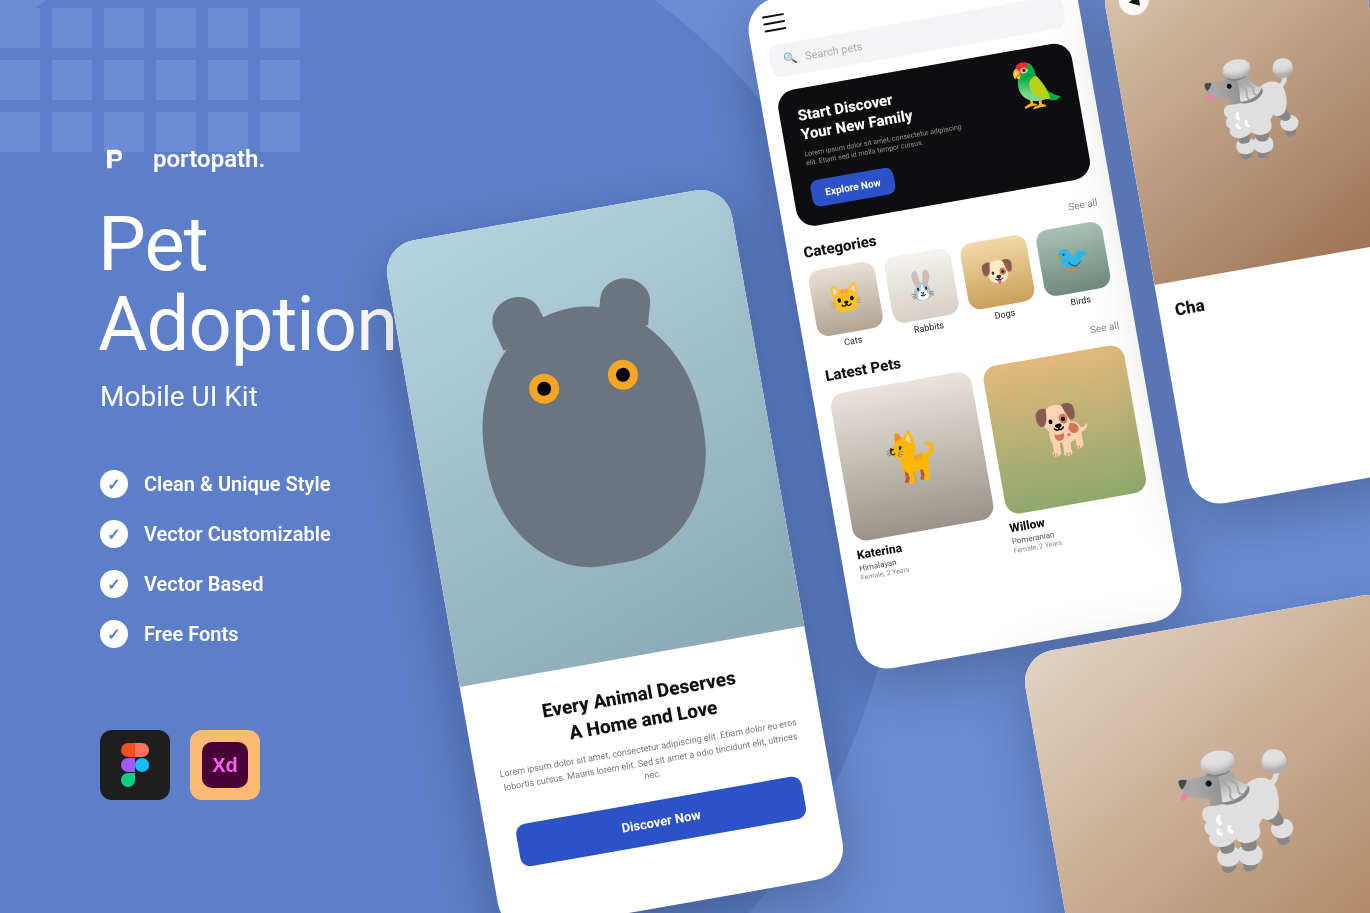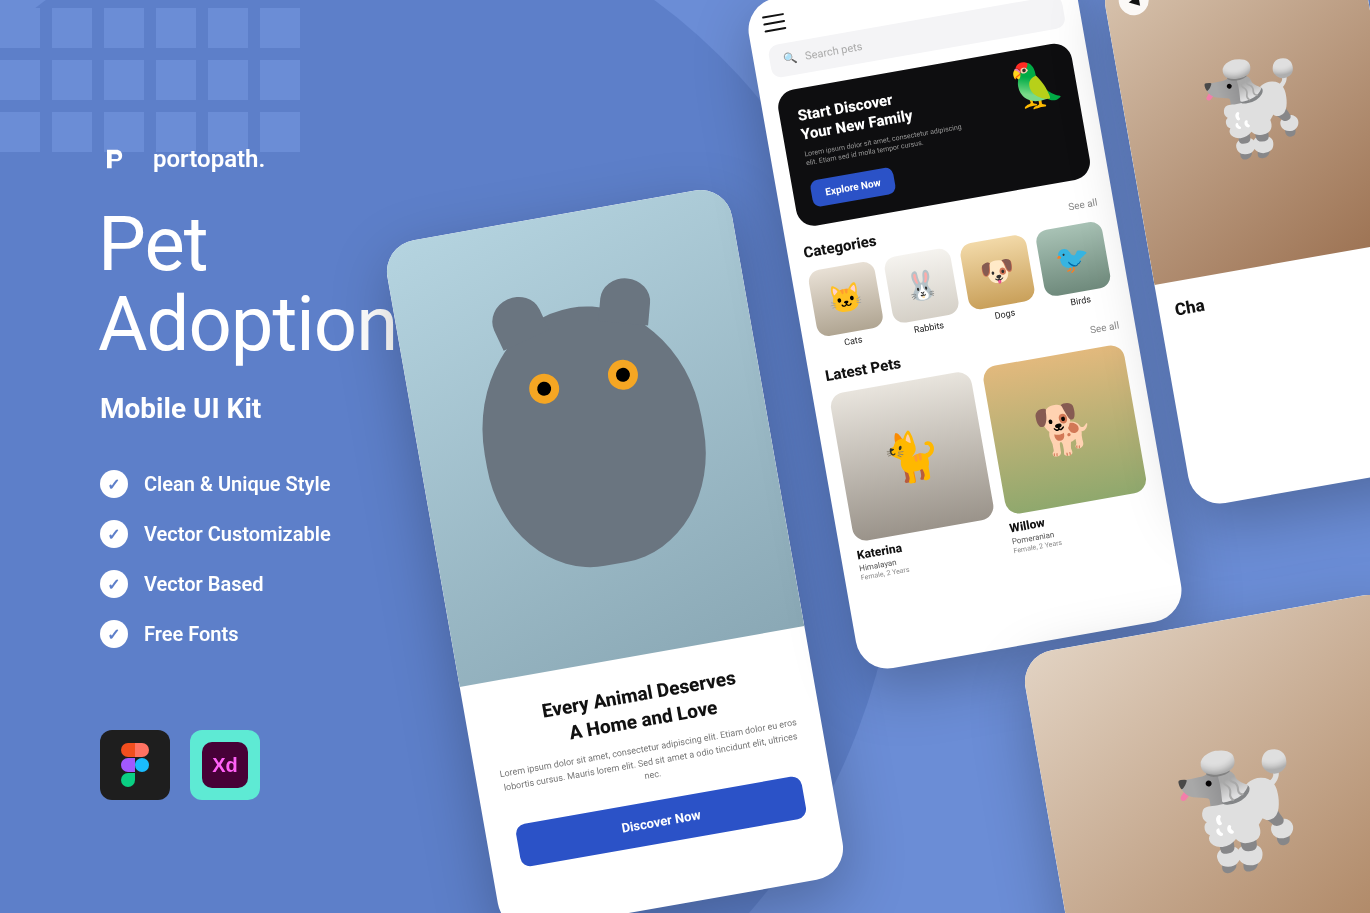--- a/index.html
+++ b/index.html
@@ -11,32 +11,32 @@
 
 .grid-dots { position:absolute; left:0; top:8px; display:grid; grid-template-columns:repeat(6,40px); grid-template-rows:repeat(3,40px); gap:12px; }
 .grid-dots span { background:#6b8dd6; width:40px; height:40px; }
 
 
 .brand { position:absolute; left:100px; top:145px; display:flex; align-items:center; gap:25px; color:#fff; font-size:24px; font-weight:600; }
 .brand svg { width:28px; height:28px; }
 
 
 .headline { position:absolute; left:98px; top:205px; color:#fff; font-size:76px; font-weight:400; line-height:1.05; letter-spacing:-1px; }
-.subhead { position:absolute; left:100px; top:380px; color:#fff; font-size:28px; font-weight:700;margin-top:12px; }
+.subhead { position:absolute; left:100px; top:380px; color:#fff; font-size:28px; font-weight:400; }
 
 
 .features { position:absolute; left:100px; top:470px; display:flex; flex-direction:column; gap:22px; }
 .feat { display:flex; align-items:center; gap:16px; color:#fff; font-size:20px; font-weight:600; }
 .check { width:28px; height:28px; border-radius:50%; background:#fff; display:flex; align-items:center; justify-content:center; color:#5d7fc9; font-size:16px; font-weight:bold; }
 
 
 .tools { position:absolute; left:100px; top:730px; display:flex; gap:20px; }
 .tool { width:70px; height:70px; border-radius:12px; display:flex; align-items:center; justify-content:center; }
 .tool.figma { background:#1e1e1e; }
-.tool.xd { background:#5eead4; }
+.tool.xd { background:#fdba74; }
 
 
 .phone { position:absolute; background:#fff; border-radius:32px; box-shadow:0 20px 60px rgba(0,0,0,0.25); transform-origin:center; overflow:hidden; }
 .phone1 { width:350px; height:700px; left:440px; top:210px; transform:rotate(-10deg); }
 .phone2 { width:330px; height:680px; left:800px; top:-30px; transform:rotate(-10deg); }
 .phone3 { width:260px; height:540px; left:1145px; top:-50px; transform:rotate(-10deg); }
 .phone4 { width:380px; height:380px; left:1050px; top:620px; transform:rotate(-10deg); }
 
 
 .p1-hero { width:100%; height:64%; background:linear-gradient(160deg,#b5d4e0 0%,#8aa8b5 100%); position:relative; }

